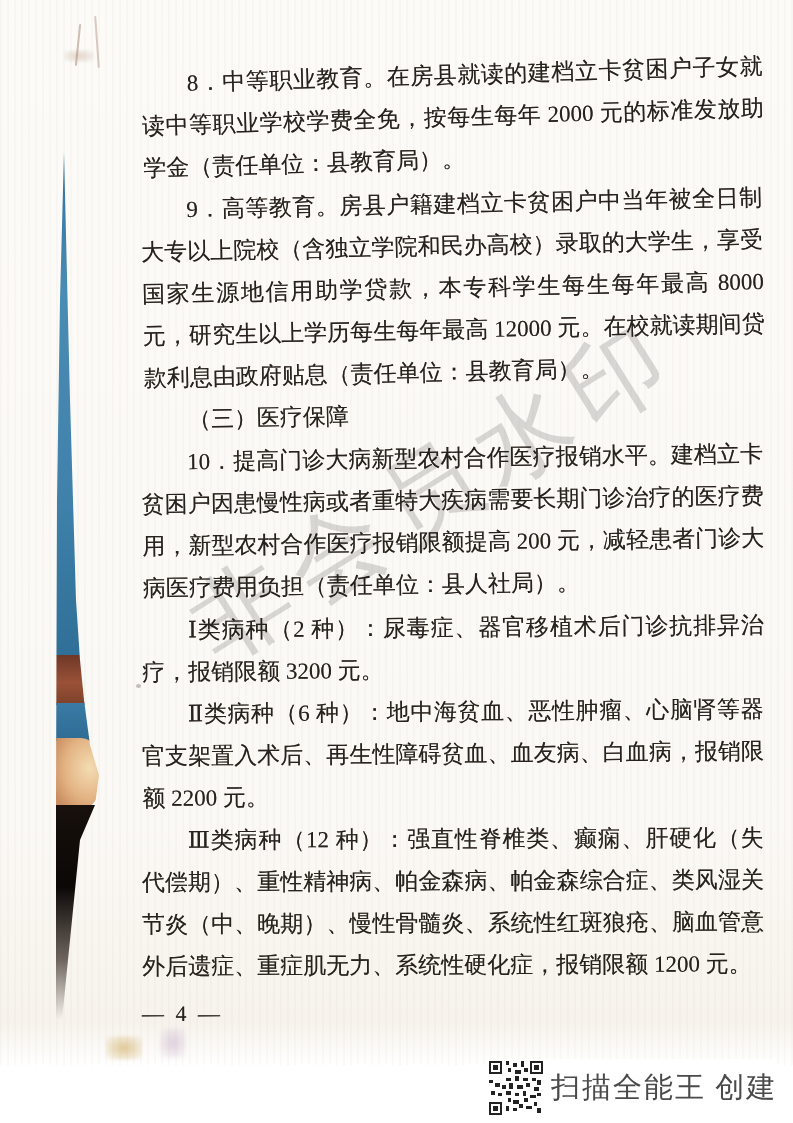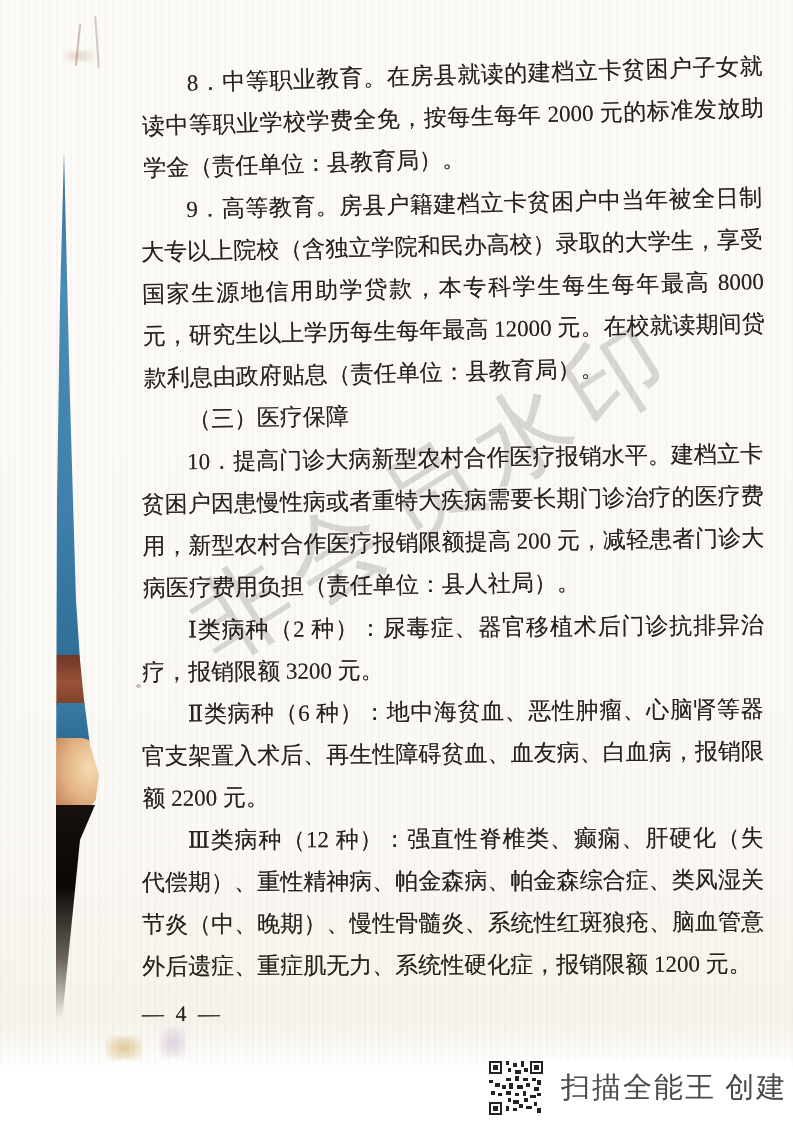--- a/index.html
+++ b/index.html
@@ -59,21 +59,21 @@
   .smudge{position:absolute;pointer-events:none;}
   .sm1{left:77px;top:24px;width:2px;height:42px;background:rgba(140,95,70,0.38);transform:rotate(6deg);border-radius:2px;}
   .sm2{left:96px;top:16px;width:2px;height:52px;background:rgba(140,95,70,0.32);transform:rotate(-4deg);border-radius:2px;}
   .sm3{left:64px;top:50px;width:30px;height:12px;background:radial-gradient(rgba(165,120,88,0.28),rgba(0,0,0,0));filter:blur(1px);}
   .sm4{left:106px;top:1036px;width:36px;height:24px;background:radial-gradient(rgba(196,152,58,0.5),rgba(0,0,0,0));filter:blur(1.5px);}
   .sm5{left:160px;top:1028px;width:26px;height:30px;background:radial-gradient(rgba(150,105,160,0.28),rgba(0,0,0,0));filter:blur(2px);}
   .sm6{left:136px;top:684px;width:5px;height:4px;background:rgba(90,80,70,0.35);border-radius:50%;}
   
   .scan-footer{
     position:absolute;left:489px;top:1059px;height:58px;z-index:5;
-    display:flex;align-items:center;gap:18px;background:#ffffff;
+    display:flex;align-items:center;gap:8px;background:#ffffff;
   }
   .qr{width:54px;height:54px;display:block;}
   .credit{
     font-size:29px;color:#4a4a4a;letter-spacing:2px;white-space:nowrap;
   }
 </style>
 </head>
 <body>
 
 <div class="stage">

